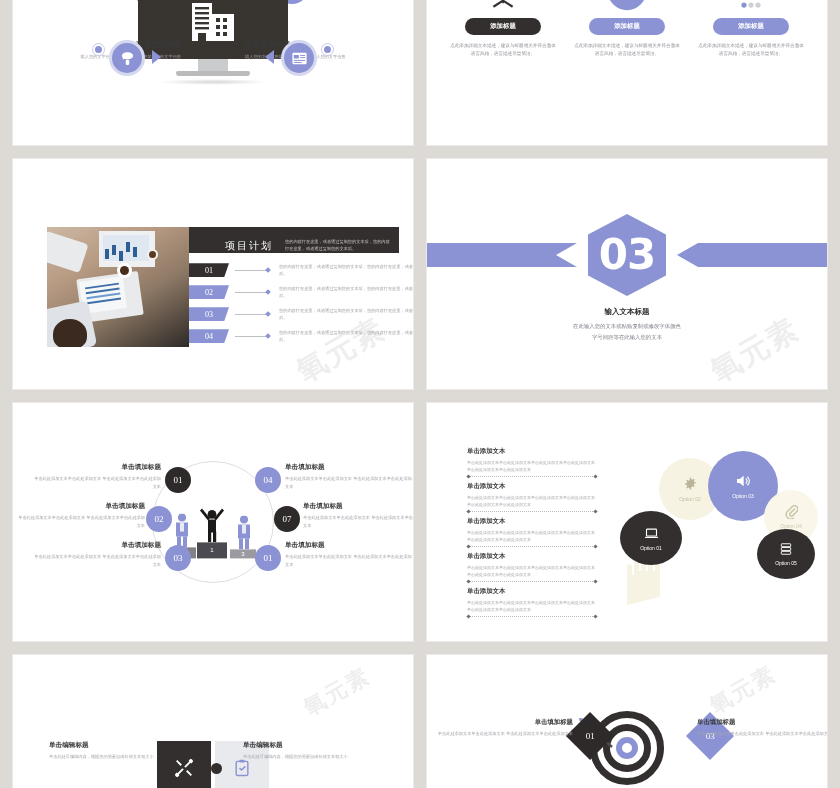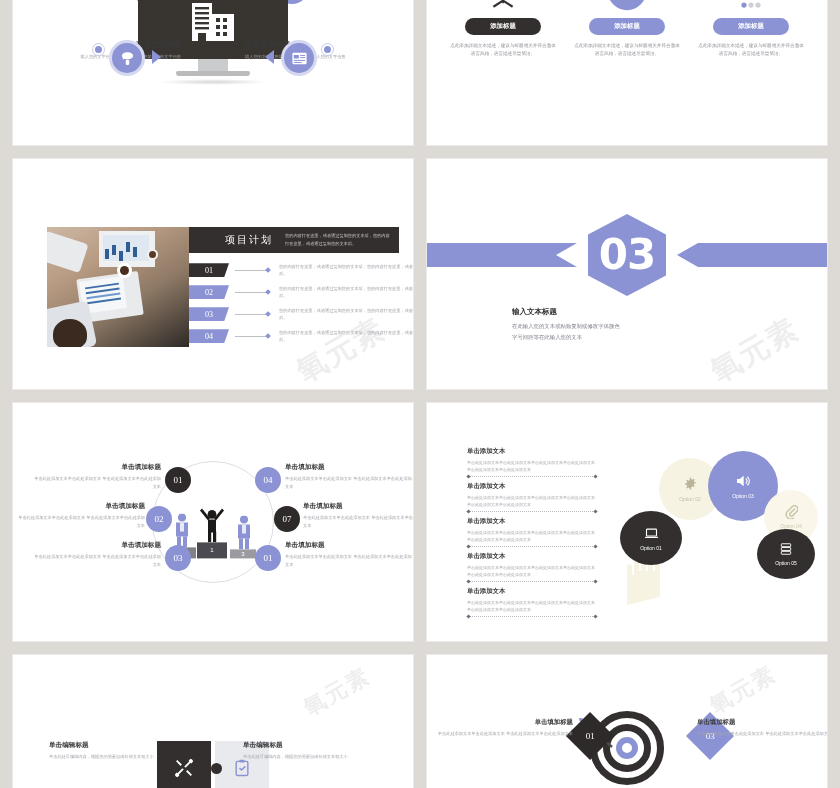--- a/index.html
+++ b/index.html
@@ -94,21 +94,21 @@
   .photo .ph-tabc{position:absolute;left:56px;top:8px;width:46px;height:26px;background:#dfe7f1;}
   .photo .ph-chart{position:absolute;left:58px;top:22px;width:4px;height:10px;background:#2f5e95;box-shadow:7px -4px 0 #2f5e95,14px 2px 0 #2f5e95,21px -7px 0 #2f5e95,28px -2px 0 #2f5e95;}
   .photo .cup{position:absolute;left:70px;top:36px;width:15px;height:15px;border-radius:50%;background:#fff;}
   .photo .cup:after{content:"";position:absolute;left:3px;top:3px;width:9px;height:9px;border-radius:50%;background:#4a2e1d;}
   .photo .cup2{position:absolute;left:100px;top:22px;width:11px;height:11px;border-radius:50%;background:#f3f2f0;}
   .photo .cup2:after{content:"";position:absolute;left:2px;top:2px;width:7px;height:7px;border-radius:50%;background:#5a3a25;}
   .photo .sleeve{position:absolute;left:-6px;top:10px;width:44px;height:30px;background:#e8eaec;transform:rotate(18deg);border-radius:4px;}
   .photo .sleeve2{position:absolute;left:-4px;top:78px;width:50px;height:46px;background:#dfe2e6;transform:rotate(-12deg);border-radius:6px;}
   .photo .hair{position:absolute;left:6px;top:92px;width:34px;height:30px;background:#3a2a20;border-radius:50% 50% 40% 40%;}
   .titlebar { position:absolute; left:176px; top:68px; right:14px; height:26px; background:#332f2e;
-              display:flex; align-items:center; }
+              display:flex; align-items:flex-end; }
   .titlebar .tb-title { color:#fff; font-size:10px; letter-spacing:2px;
      font-family:"Liberation Serif","DejaVu Serif",serif; padding-left:36px; white-space:nowrap;}
   .titlebar .tb-desc { color:#cfcccb; font-size:4.2px; line-height:1.8; padding-left:12px; padding-right:8px;}
   .rowitem { position:absolute; left:176px; display:flex; align-items:center; }
   .tagnum { width:40px;height:14px; color:#fff; font-size:8px;
             font-family:"Liberation Serif",serif;
             display:flex;align-items:center;justify-content:center;
             clip-path:polygon(0 0,100% 0,88% 100%,0 100%); }
   .tagnum.d{background:#332f2e;} .tagnum.p{background:#8b93d4;}
   .lead { width:34px;height:1px;background:#bfbfc6;position:relative;margin-left:6px;}
@@ -118,21 +118,21 @@
   
   .band { position:absolute; top:84px; height:24px; background:#8b93d4; }
   .band.l { left:0; width:150px; clip-path:polygon(0 0,100% 0,86% 50%,100% 100%,0 100%); }
   .band.r { right:0; width:150px; clip-path:polygon(14% 0,100% 0,100% 100%,14% 100%,0 50%); }
   .hex { position:absolute; left:50%; top:55px; transform:translateX(-50%);
          width:78px; height:82px; background:#8b93d4;
          clip-path:polygon(50% 0,100% 25%,100% 75%,50% 100%,0 75%,0 25%);
          display:flex; align-items:center; justify-content:center; }
   .hex span { color:#fff; font-size:42px; font-weight:700; letter-spacing:-1px;
               font-family:"DejaVu Sans",sans-serif; line-height:1; }
-  .hexcap { position:absolute; left:50%; top:148px; transform:translateX(-50%); width:230px; }
+  .hexcap { position:absolute; left:50%; top:148px; transform:translateX(-50%); width:230px;text-align:center; }
   .hexcap .h { font-size:7.5px; font-weight:700; color:#2f2f33; margin-bottom:4px;}
   .hexcap .p { font-size:5.4px; color:#7e7e88; line-height:2; }
 
   
   .ring { position:absolute; left:50%; top:50%; transform:translate(-50%,-50%);
           width:122px;height:122px;border-radius:50%;border:1px solid #dedde3; }
   .nbub { position:absolute; width:26px;height:26px;border-radius:50%;
           display:flex;align-items:center;justify-content:center;
           color:#fff;font-size:9px;font-family:"Liberation Serif",serif; }
   .nbub.d{background:#2d2a29;} .nbub.p{background:#8b93d4;}

